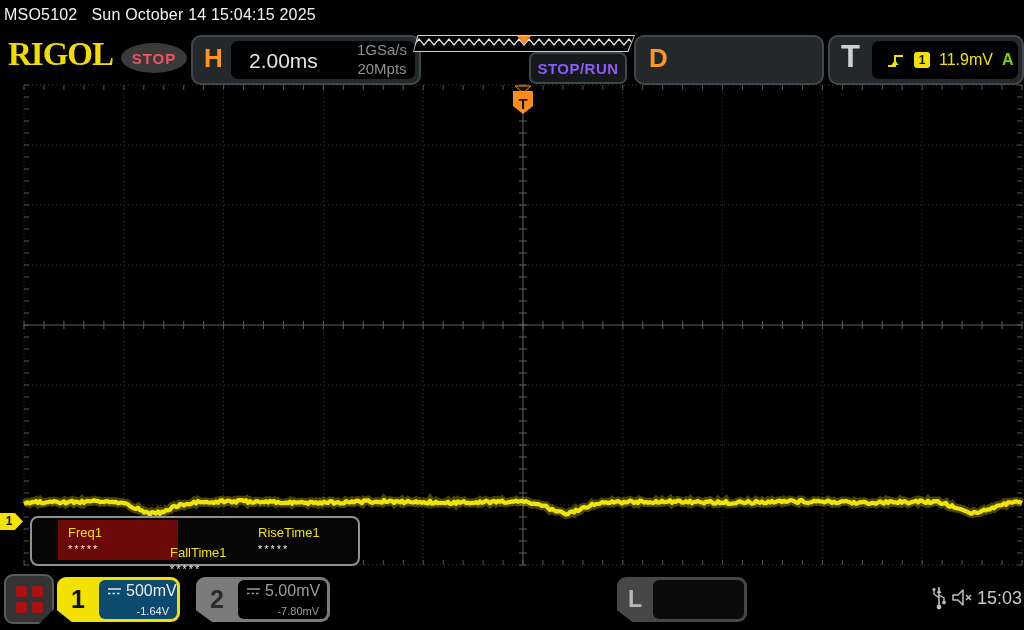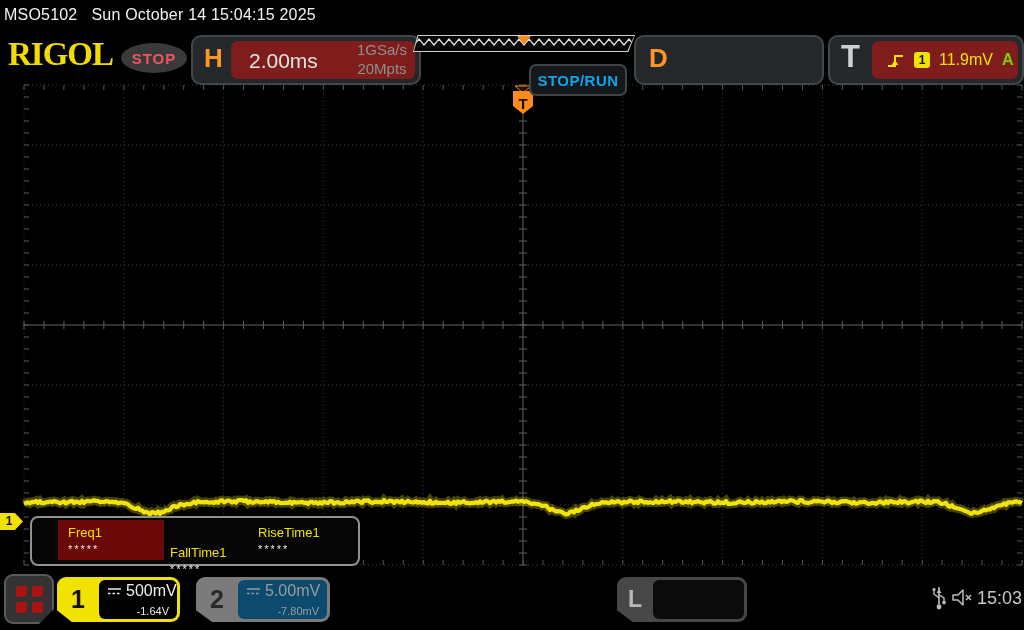--- a/index.html
+++ b/index.html
@@ -12,27 +12,27 @@
   .statusbar span{margin-right:14px;}
 
   
   .logo{left:8px;top:36px;font-family:"Liberation Serif",serif;font-weight:bold;
         font-size:33px;color:#f2dc00;letter-spacing:-1px;}
   .stop-pill{left:121px;top:43px;width:66px;height:30px;background:#3a3a3a;border-radius:50%;
         display:flex;align-items:center;justify-content:center;color:#ef5560;font-weight:bold;
         font-size:15px;letter-spacing:1px;}
   .hdr-block{background:#24282a;border:2px solid #41484b;border-radius:10px;}
   .hdr-letter{color:#ff9623;font-weight:bold;font-size:26px;line-height:42px;}
-  .hdr-inner{position:absolute;background:#7f1d1d;border-radius:7px;top:4px;bottom:4px;right:4px;}
+  .hdr-inner{position:absolute;background:#000000;border-radius:7px;top:4px;bottom:4px;right:4px;}
   .tb-main{position:absolute;left:18px;top:8px;color:#e4e4e4;font-size:21px;}
   .tb-side{position:absolute;right:8px;top:0;color:#8f8f8f;font-size:15px;line-height:1.25;text-align:center;}
   .btn{position:absolute;height:28px;background:#15191b;border:2px solid #3d4749;border-radius:7px;
        display:flex;align-items:center;justify-content:center;font-weight:bold;font-size:15px;}
   .btn-measure{left:427px;top:52px;width:88px;color:#f2e200;}
-  .btn-stoprun{left:529px;top:64px;width:94px;color:#0ea5e9;letter-spacing:.5px;}
+  .btn-stoprun{left:529px;top:52px;width:94px;color:#8b5cf6;letter-spacing:.5px;}
   .t-letter{color:#cfcfcf;font-weight:bold;font-size:31px;line-height:40px;}
   .trig-badge{display:inline-flex;width:16px;height:16px;background:#f2e200;border-radius:3px;
        align-items:center;justify-content:center;color:#111;font-size:12px;font-weight:bold;}
   .trig-level{color:#f2e200;font-size:16px;}
   .trig-sweep{color:#7fd000;font-size:16px;font-weight:bold;}
 
   
   .strip-outer{left:413px;top:35px;width:222px;height:17px;background:#cfcfcf;
        clip-path:polygon(2% 0,100% 0,97% 100%,0 100%);}
   .strip-inner{position:absolute;left:1px;top:1px;right:1px;bottom:1px;background:#050505;
@@ -55,29 +55,29 @@
 
   
   .menu-btn{left:4px;top:574px;width:46px;height:46px;background:#333;border:2px solid #5a5a5a;
        border-radius:9px;clip-path:polygon(0 0,100% 0,100% 70%,70% 100%,0 100%);
        display:flex;align-items:center;justify-content:center;}
   .menu-grid{display:grid;grid-template-columns:11px 11px;grid-template-rows:11px 11px;gap:5px;}
   .menu-grid div{background:#ab1212;border-radius:2px;}
   .ch-block{border-radius:9px;clip-path:polygon(0 0,100% 0,100% 100%,12% 100%,0 74%);}
   .ch-tab{position:absolute;left:0;top:0;bottom:0;width:42px;display:flex;align-items:center;
        justify-content:center;font-size:25px;font-weight:bold;}
-  .ch-inner{position:absolute;left:42px;top:3px;right:3px;bottom:3px;background:#000000;border-radius:6px;}
+  .ch-inner{position:absolute;left:42px;top:3px;right:3px;bottom:3px;background:#0c4a6e;border-radius:6px;}
   .ch-line1{position:absolute;left:8px;top:2px;font-size:16px;display:flex;align-items:center;gap:4px;}
   .ch-line2{position:absolute;right:8px;bottom:2px;font-size:11px;}
   .ch1-block{left:57px;top:577px;width:123px;height:45px;background:#f2e200;}
   .ch1-block .ch-tab{color:#111;}
   .ch1-block .ch-inner{color:#ececec;}
   .ch2-block{left:196px;top:577px;width:134px;height:45px;background:#7b7b7b;}
   .ch2-block .ch-tab{color:#2a2a2a;}
-  .ch2-block .ch-inner{color:#9c9c9c;background:#0c4a6e;}
+  .ch2-block .ch-inner{color:#9c9c9c;background:#000000;}
   .la-block{left:617px;top:577px;width:130px;height:45px;background:#474747;}
   .la-tab{position:absolute;left:0;top:0;bottom:0;width:36px;display:flex;align-items:center;
        justify-content:center;font-size:23px;font-weight:bold;color:#b8b8b8;}
   .la-inner{position:absolute;left:36px;top:3px;right:3px;bottom:3px;background:#0b0b0b;border-radius:6px;
        color:#9a9a9a;font-size:11.5px;line-height:1.55;padding:3px 0 0 8px;white-space:pre;letter-spacing:.5px;}
   .clock{left:977px;top:588px;color:#c8c8c8;font-size:18px;}
 
   svg.full{position:absolute;left:0;top:0;}
 </style>
 </head>
@@ -431,21 +431,21 @@
       </svg>
       <span class="trig-badge">1</span>
       <span class="trig-level">11.9mV</span>
       <span class="trig-sweep">A</span>
     </div>
   </div>
 
   <div class="abs ch1-marker">1</div>
 
   <div class="abs meas-box">
-    <div class="meas-cell sel" style="left:26px;width:106px;">
+    <div class="meas-cell sel" style="left:26px;width:120px;">
       <span class="meas-label">Freq1</span>
       <span class="meas-value">*****</span>
     </div>
     <div class="meas-cell" style="left:128px;width:88px;margin-top:20px;">
       <span class="meas-label">FallTime1</span>
       <span class="meas-value">*****</span>
     </div>
     <div class="meas-cell" style="left:216px;width:105px;">
       <span class="meas-label">RiseTime1</span>
       <span class="meas-value">*****</span>

